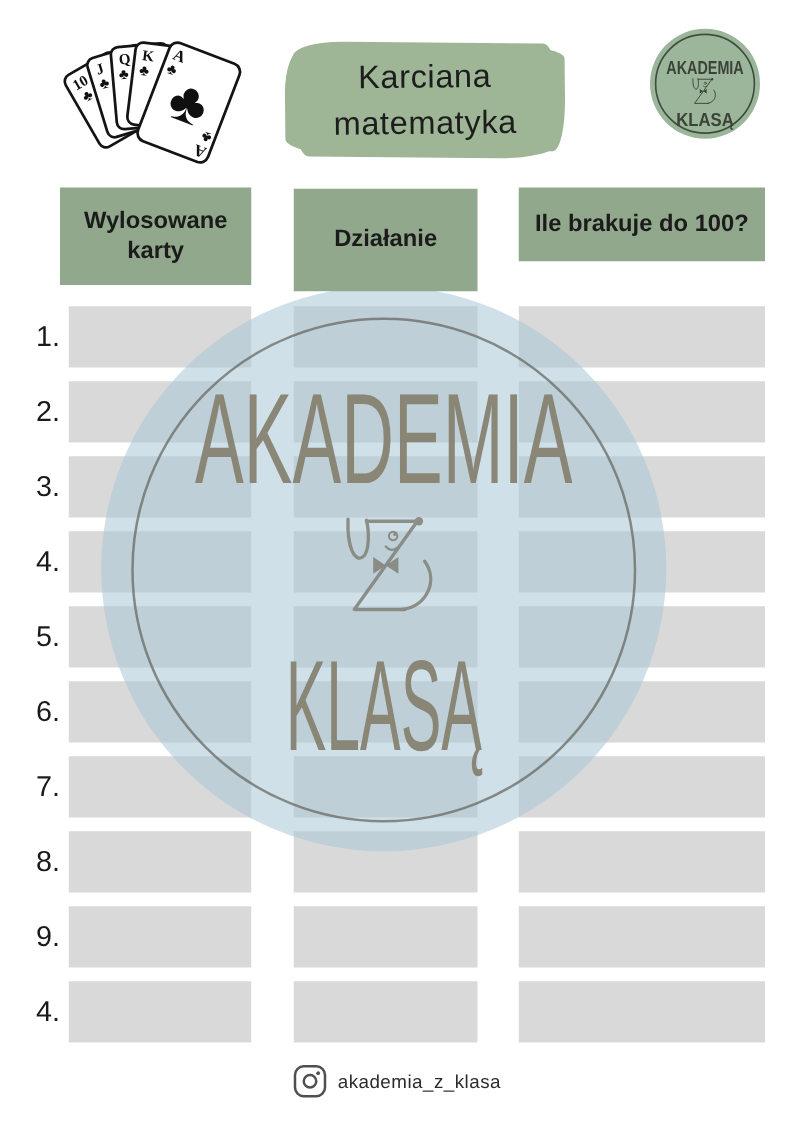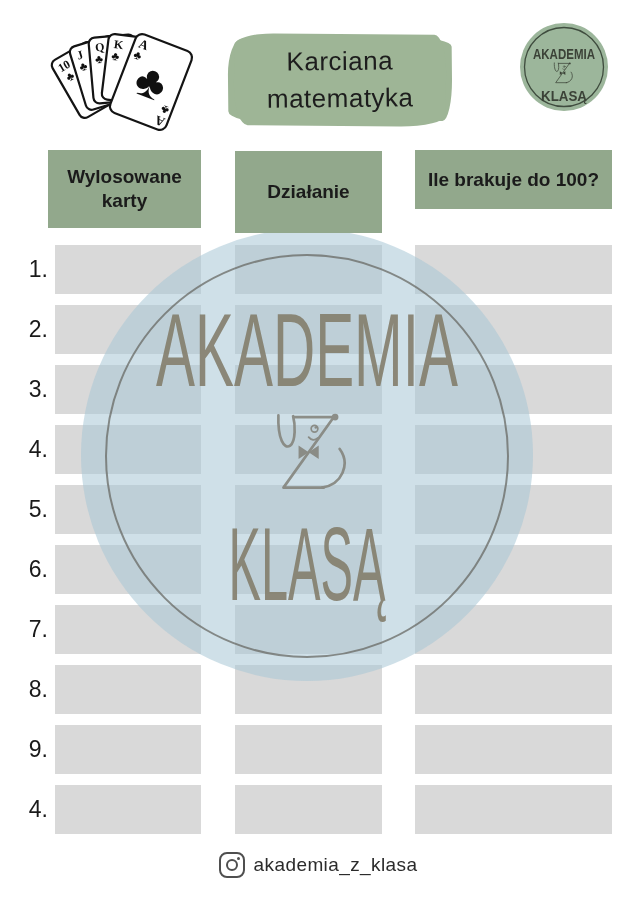--- a/index.html
+++ b/index.html
@@ -68,21 +68,21 @@
     position:relative;width:26px;height:26px;border:2px solid #4f4f4f;border-radius:8px;
     box-sizing:border-box;
   }
   .ig-icon .lens{
     position:absolute;left:50%;top:50%;width:12px;height:12px;margin:-6px 0 0 -6px;
     border:2px solid #4f4f4f;border-radius:50%;box-sizing:border-box;
   }
   .ig-icon .dot{
     position:absolute;right:3px;top:3px;width:3px;height:3px;border-radius:50%;background:#4f4f4f;
   }
-  .handle{font-size:19px;color:#2b2b2b;letter-spacing:0.4px;text-align:center;}
+  .handle{font-size:15px;color:#2b2b2b;letter-spacing:0.4px;text-align:center;}
 </style>
 </head>
 <body>
 
 <div class="page">
 
   <svg class="cards-svg" width="158" height="122" viewBox="0 0 158 122">
     <g transform="translate(38,62) rotate(-30)">
       <rect class="card" x="-23" y="-33" width="46" height="66" rx="6"></rect>
       <text class="rank" x="-18" y="-19">10</text>

